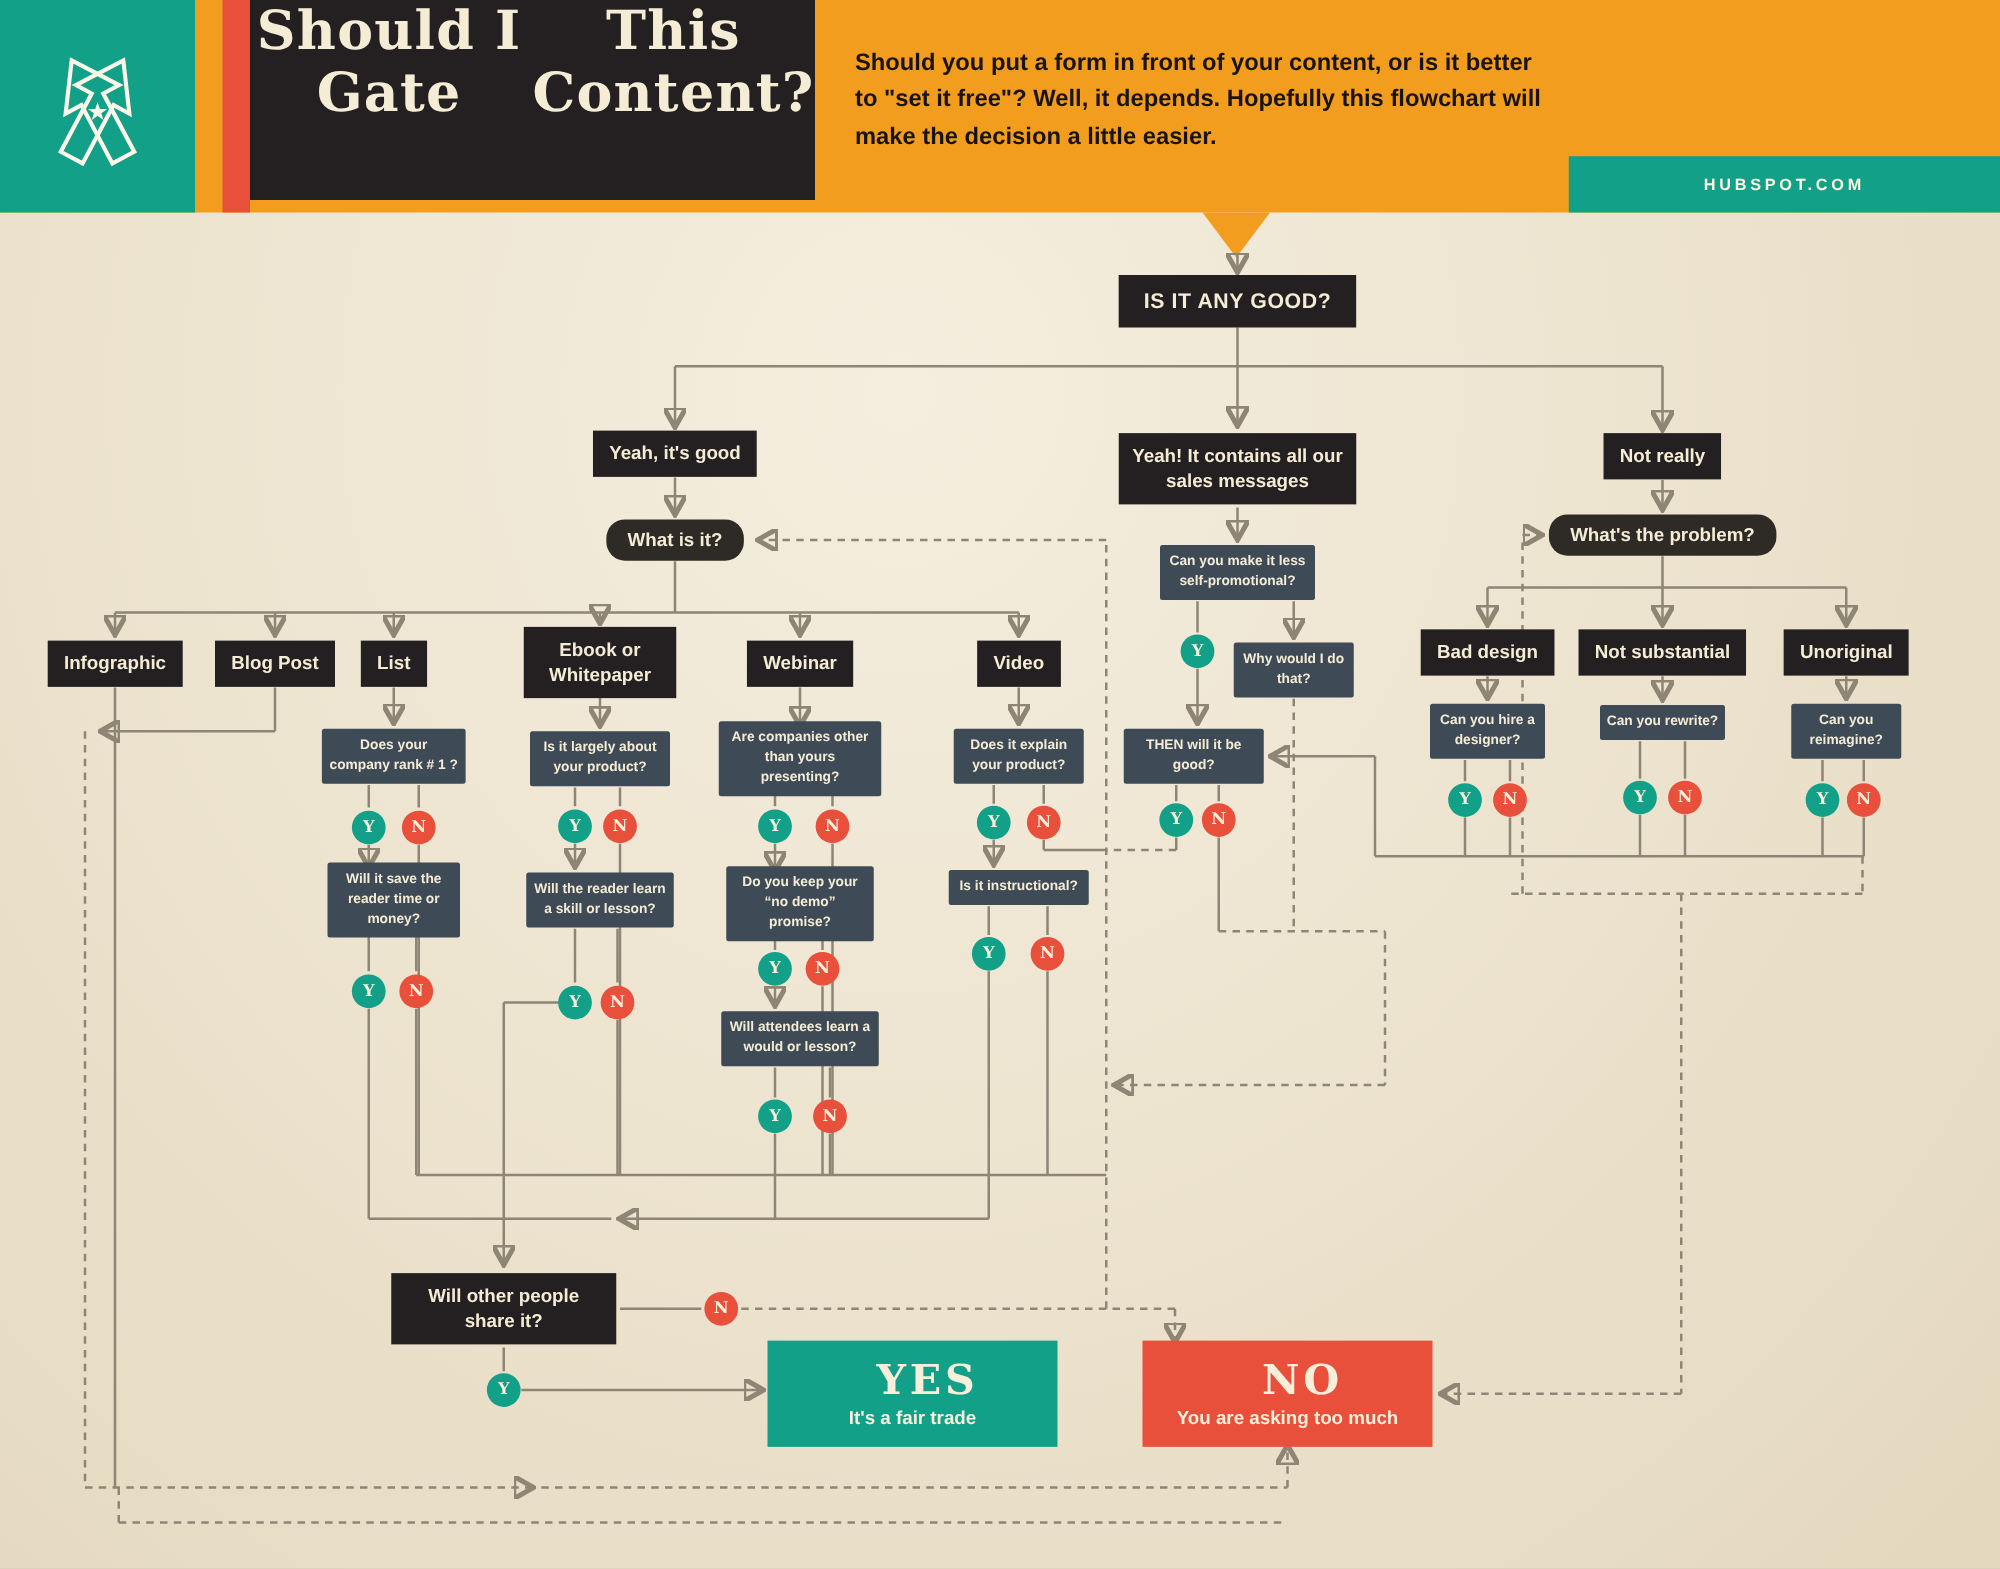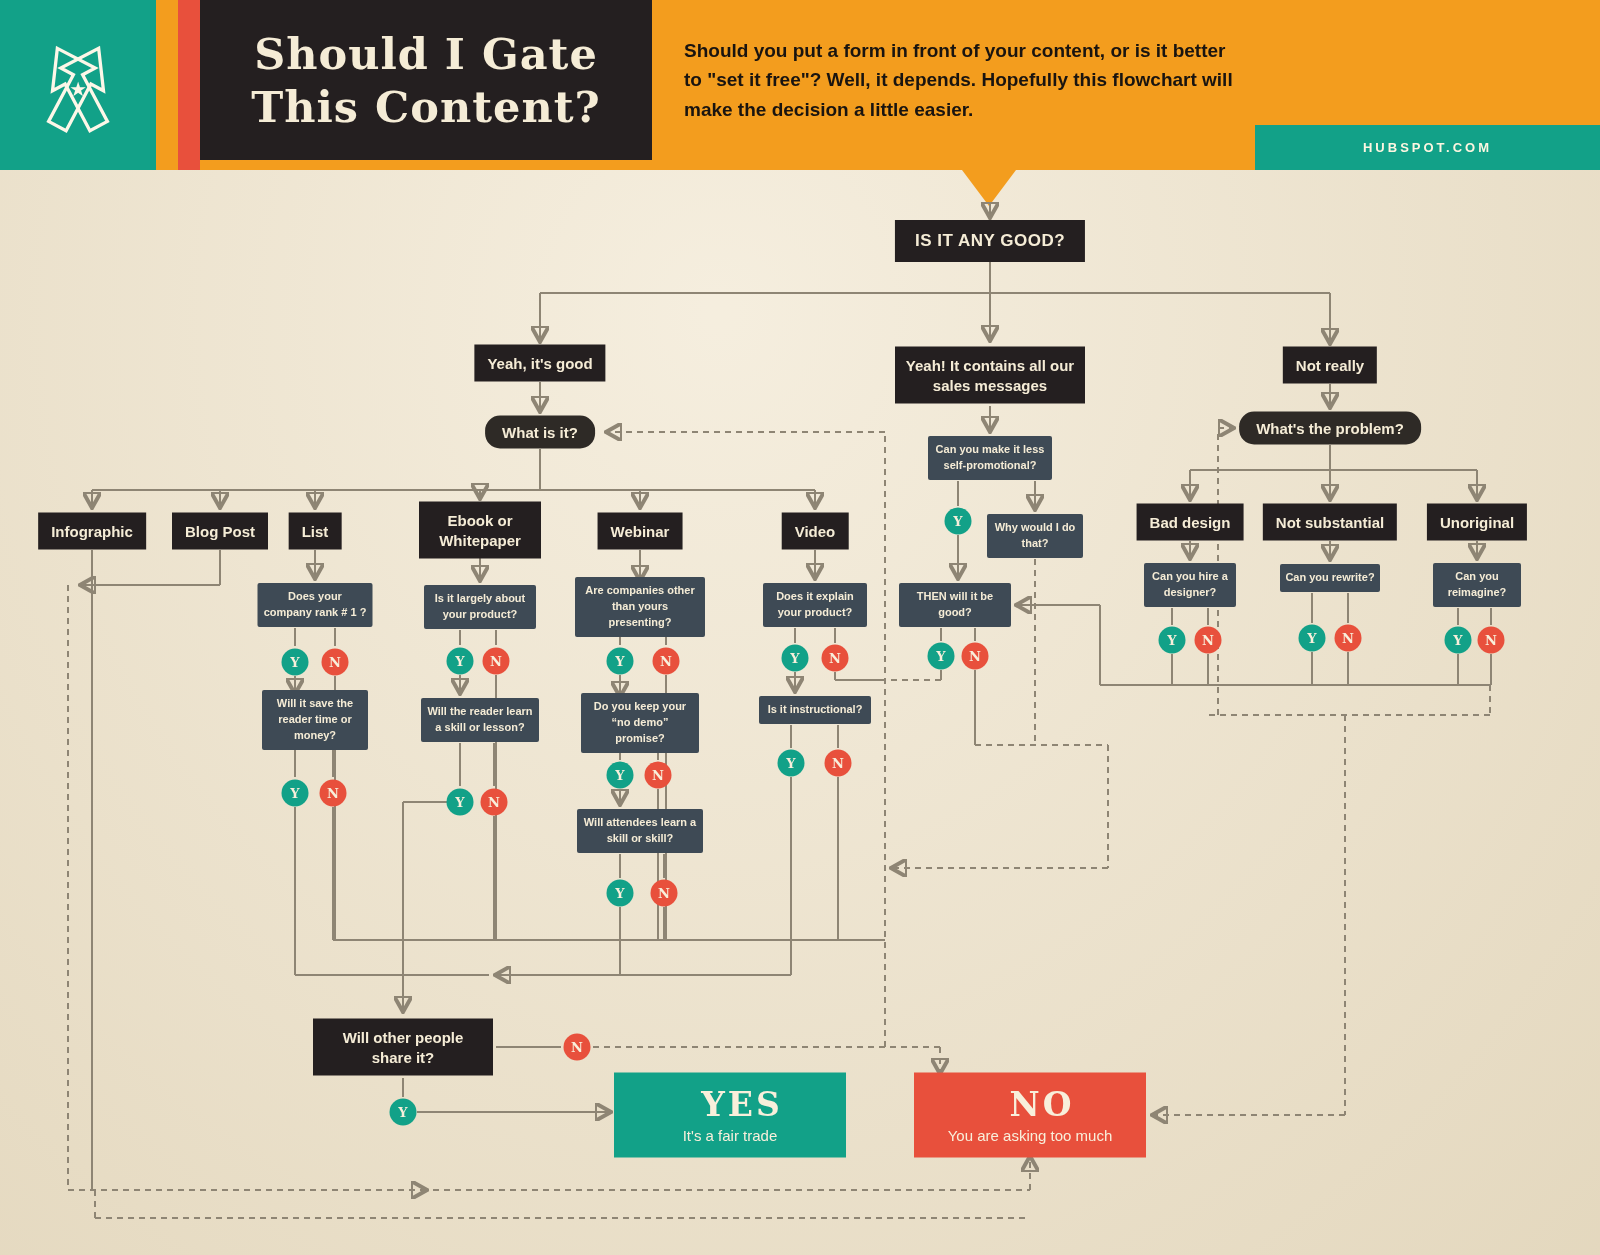--- a/index.html
+++ b/index.html
@@ -7,21 +7,21 @@
          background:var(--bg,#f0e5cd);
          background-image:radial-gradient(ellipse at 45% 25%, rgba(255,255,255,.35), rgba(120,100,60,.10));
          font-family:"Liberation Sans",sans-serif;}
   
   .hdr{position:absolute;left:0;top:0;width:1600px;height:170px;background:var(--orange,#f39d1e);}
   .logoblock{position:absolute;left:0;top:0;width:156px;height:170px;background:var(--teal,#12a188);
              display:flex;align-items:center;justify-content:center;}
   .stripe-red{position:absolute;left:178px;top:0;width:22px;height:170px;background:var(--red,#e8503c);}
   .titlebox{position:absolute;left:200px;top:0;width:452px;height:160px;background:var(--black,#241f20);
             color:var(--cream,#f5ecd6);font-family:"DejaVu Serif",serif;font-weight:bold;font-size:43px;
-            letter-spacing:1px;text-align:center;display:flex;flex-direction:column;justify-content:center;gap:3px;}
+            letter-spacing:1px;text-align:center;display:flex;flex-direction:row;justify-content:center;gap:3px;}
   .desc{position:absolute;left:684px;top:36px;width:552px;font-size:19px;font-weight:bold;
         color:#191410;line-height:1.55;}
   .brandblock{position:absolute;right:0;top:0;width:345px;height:125px;background:var(--red,#e8503c);
               display:flex;align-items:center;justify-content:center;}
   .brand{color:#ffffff;font-size:38px;font-weight:bold;display:flex;align-items:baseline;letter-spacing:-1px;}
   .brand .spr{position:relative;width:24px;height:28px;display:inline-block;}
   .siteblock{position:absolute;right:0;top:125px;width:345px;height:45px;background:var(--teal,#12a188);
              display:flex;align-items:center;justify-content:center;color:#fdf6e1;
              font-weight:bold;font-size:13px;letter-spacing:3px;}
   .pointer{position:absolute;left:962px;top:170px;width:0;height:0;
@@ -35,21 +35,21 @@
   .root{font-size:17px;letter-spacing:.5px;padding:11px 20px;}
   .pill{background:var(--darkpill,#2e2a26);border-radius:15px;font-size:15px;padding:8px 17px;white-space:nowrap;}
   .slate{background:var(--slate,#3e4a55);font-size:11px;line-height:1.45;padding:6px 5px;border-radius:2px;}
   .yn{position:absolute;transform:translate(-50%,-50%);width:27px;height:27px;border-radius:50%;
       display:flex;align-items:center;justify-content:center;font-family:"DejaVu Serif",serif;
       font-weight:bold;font-size:13px;color:#f8efdb;z-index:3;}
   .y{background:var(--teal,#12a188);} .n{background:var(--red,#e8503c);}
   .final{position:absolute;transform:translate(-50%,-50%);width:232px;padding:12px 0 14px;
          text-align:center;color:#f8efdb;z-index:2;}
   .final .big{font-family:"DejaVu Serif",serif;font-weight:bold;font-size:33px;letter-spacing:3px;padding-left:24px;}
-  .final .sub{font-size:15px;font-weight:normal;margin-top:3px;}
+  .final .sub{font-size:15px;font-weight:bold;margin-top:3px;}
   .teal-bg{background:var(--teal,#12a188);} .red-bg{background:var(--red,#e8503c);}
   svg.lines{position:absolute;left:0;top:0;z-index:1;}
   .lines path{fill:none;stroke:var(--line,#8e8574);stroke-width:2;}
   .lines g.dash path{stroke-dasharray:6 5;}
 </style>
 </head>
 <body>
 
 <div class="stage">
 
@@ -228,21 +228,21 @@
 
   <div class="node slate" style="left:990px;top:458px;width:124px">Can you make it less self-promotional?</div>
   <div class="node slate" style="left:1035px;top:536px;width:96px">Why would I do that?</div>
   <div class="node slate" style="left:955px;top:605px;width:112px">THEN will it be good?</div>
   <div class="node slate" style="left:315px;top:605px;width:115px">Does your company rank # 1 ?</div>
   <div class="node slate" style="left:315px;top:720px;width:106px">Will it save the reader time or money?</div>
   <div class="node slate" style="left:480px;top:607px;width:112px">Is it largely about your product?</div>
   <div class="node slate" style="left:480px;top:720px;width:118px">Will the reader learn a skill or lesson?</div>
   <div class="node slate" style="left:640px;top:607px;width:130px">Are companies other than yours presenting?</div>
   <div class="node slate" style="left:640px;top:723px;width:118px">Do you keep your “no demo” promise?</div>
-  <div class="node slate" style="left:640px;top:831px;width:126px">Will attendees learn a skill or skill?</div>
+  <div class="node slate" style="left:640px;top:831px;width:126px">Will attendees learn a would or lesson?</div>
   <div class="node slate" style="left:815px;top:605px;width:104px">Does it explain your product?</div>
   <div class="node slate" style="left:815px;top:710px;width:112px">Is it instructional?</div>
   <div class="node slate" style="left:1190px;top:585px;width:92px">Can you hire a designer?</div>
   <div class="node slate" style="left:1330px;top:578px;width:100px">Can you rewrite?</div>
   <div class="node slate" style="left:1477px;top:585px;width:88px">Can you reimagine?</div>
 
   <div class="node black wrap" style="left:403px;top:1047px;width:180px">Will other people share it?</div>
 
   <div class="final teal-bg" style="left:730px;top:1115px">
     <div class="big">YES</div>

